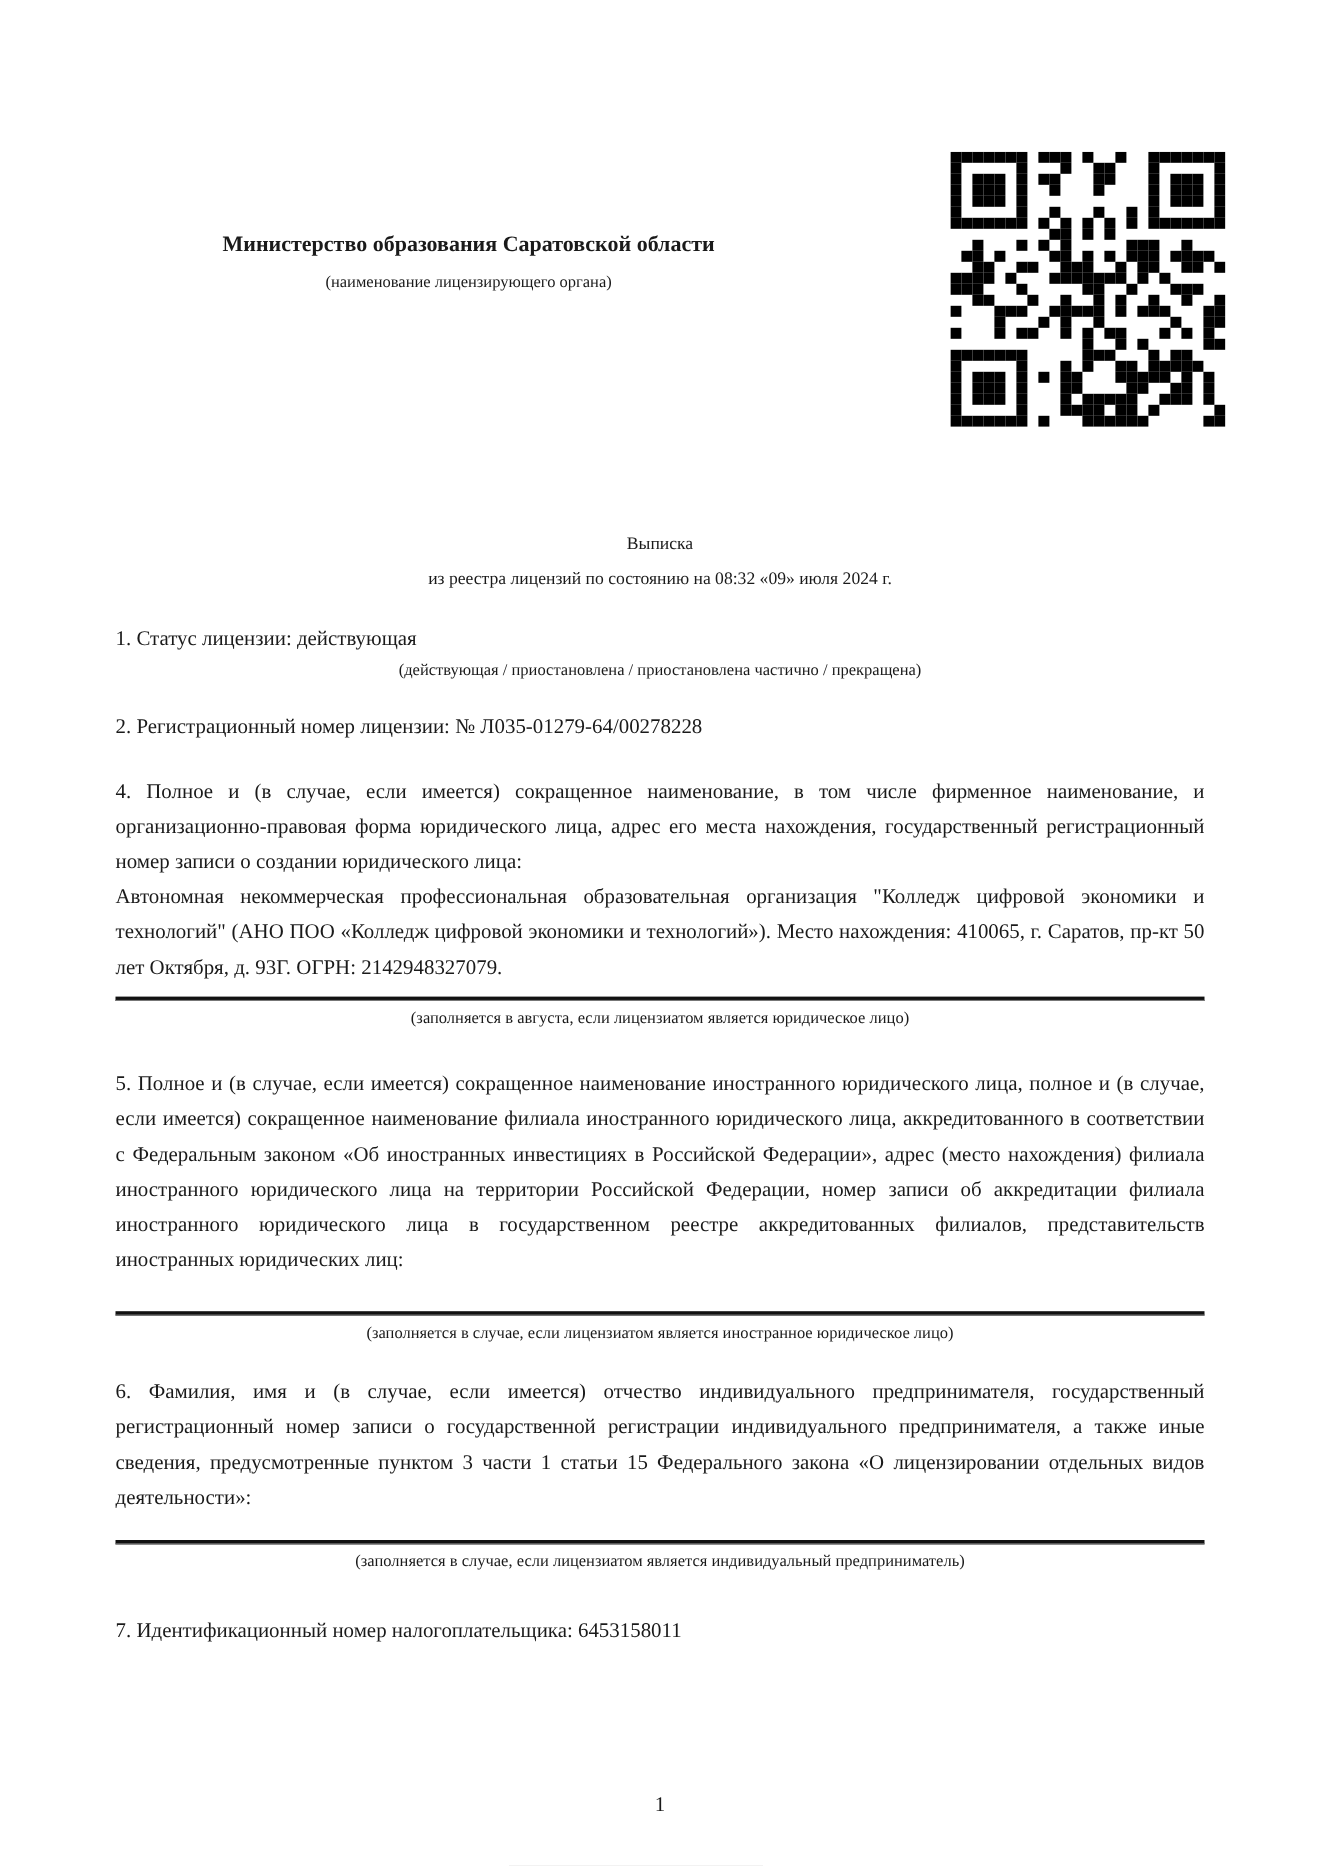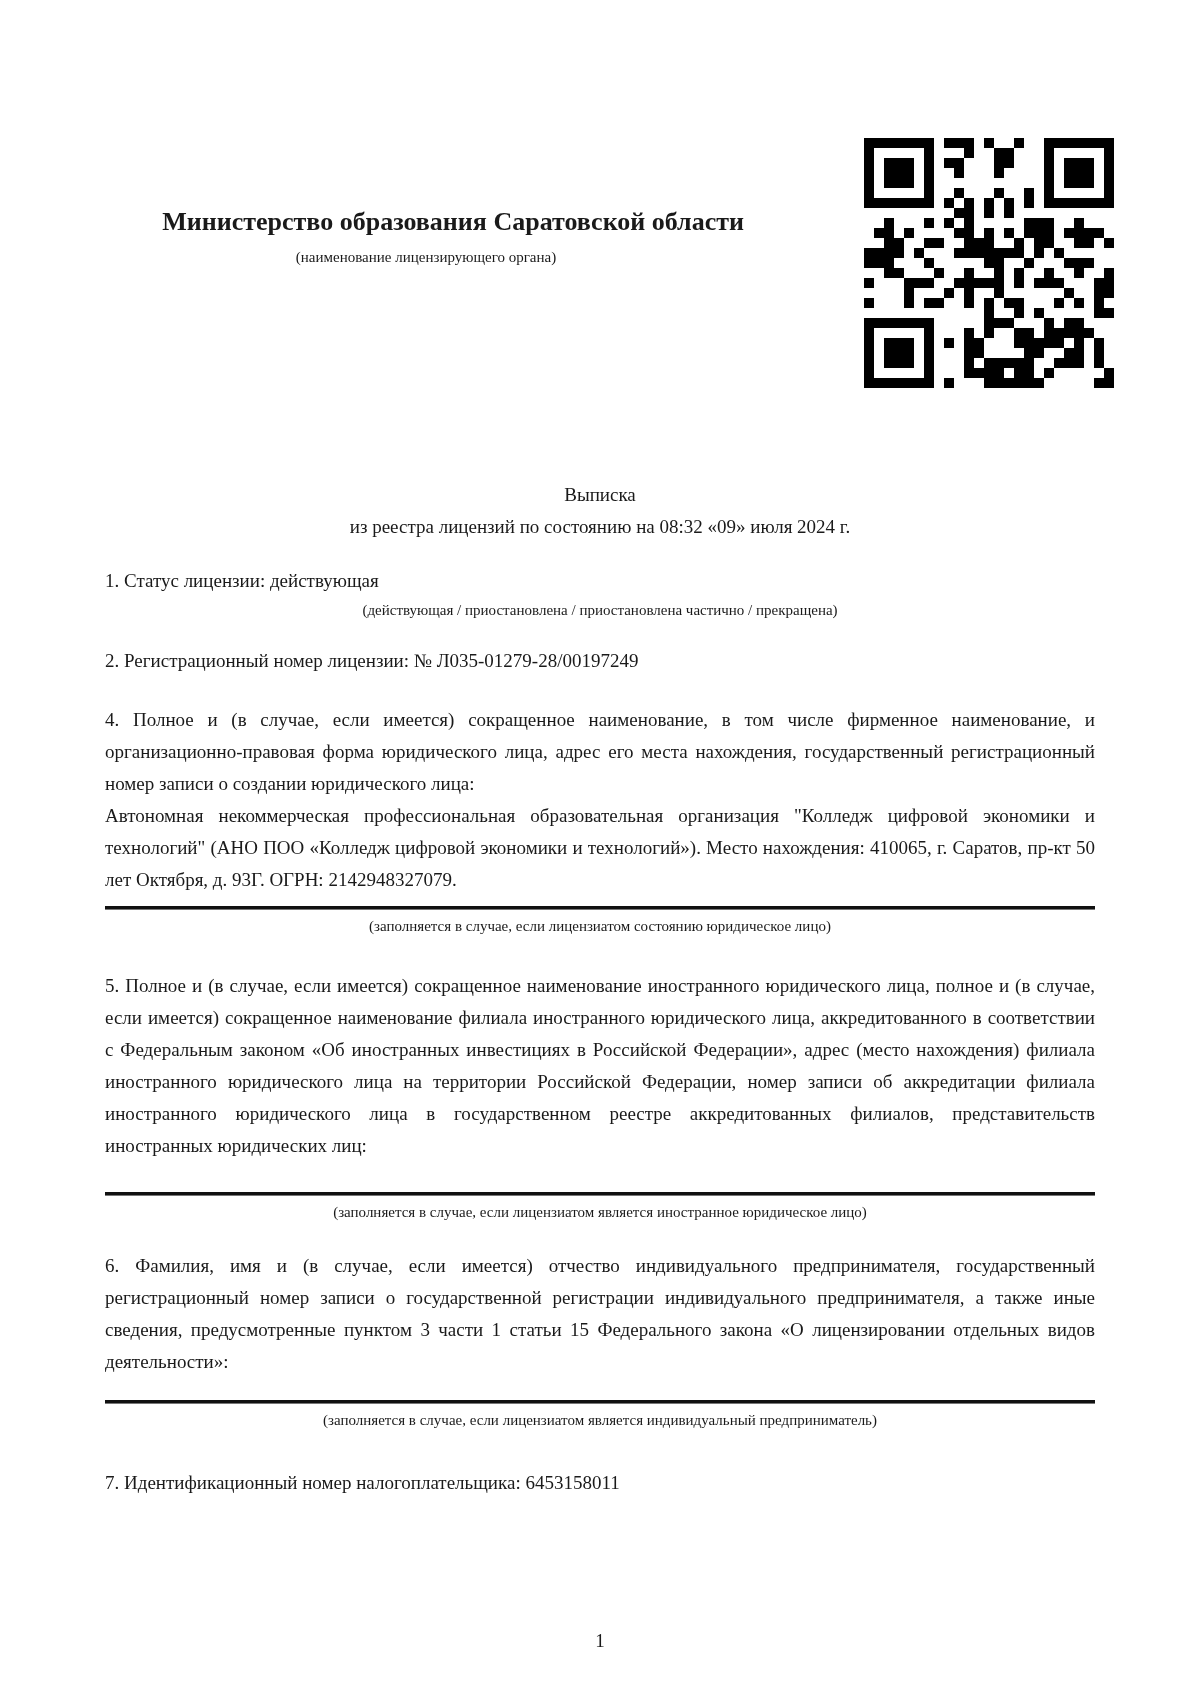--- a/index.html
+++ b/index.html
@@ -10,33 +10,33 @@
     background:#ffffff;
     font-family:"Liberation Serif","DejaVu Serif",serif;
     color:#1a1a1a;
     overflow:hidden;
   }
   .ministry-block{
     position:absolute;top:202px;left:108px;width:636px;
     text-align:center;
   }
   .ministry-name{
-    font-size:26px;line-height:40px;font-weight:bold;text-align:right;
+    font-size:20px;line-height:40px;font-weight:bold;
   }
   .ministry-caption{
     margin-top:6px;font-size:15px;line-height:18px;
   }
   .qr{
     position:absolute;left:864px;top:138px;width:250px;height:250px;
   }
   .content{
     position:absolute;top:482px;left:105px;width:990px;
     font-size:19px;line-height:26px;
   }
-  .doc-title{ text-align:center;font-size:19px;line-height:26px; }
+  .doc-title{ text-align:center;font-size:16px;line-height:26px; }
   .doc-title .l2{ margin-top:6px; }
   .field{ margin-top:28px; }
   .field.first{ }
   .para{
     line-height:32px; text-align:justify; text-justify:inter-word;
   }
   .small-caption{
     margin-top:6px;font-size:15px;line-height:20px;text-align:center;
   }
   .rule{
@@ -356,27 +356,27 @@
   <div class="content">
 
     <div class="doc-title">
       <div class="l1">Выписка</div>
       <div class="l2">из реестра лицензий по состоянию на 08:32 «09» июля 2024 г.</div>
     </div>
 
     <div class="field first">1. Статус лицензии: действующая</div>
     <div class="small-caption">(действующая / приостановлена / приостановлена частично / прекращена)</div>
 
-    <div class="field">2. Регистрационный номер лицензии: № Л035-01279-28/00197249</div>
+    <div class="field">2. Регистрационный номер лицензии: № Л035-01279-64/00278228</div>
 
 
     <div class="field para" style="margin-top:30px">4. Полное и (в случае, если имеется) сокращенное наименование, в том числе фирменное наименование, и организационно-правовая форма юридического лица, адрес его места нахождения, государственный регистрационный номер записи о создании юридического лица:</div>
     <div class="para">Автономная некоммерческая профессиональная образовательная организация "Колледж цифровой экономики и технологий" (АНО ПОО «Колледж цифровой экономики и технологий»). Место нахождения: 410065, г. Саратов, пр-кт 50 лет Октября, д. 93Г. ОГРН: 2142948327079.</div>
     <div class="rule"></div>
-    <div class="small-caption">(заполняется в случае, если лицензиатом состоянию юридическое лицо)</div>
+    <div class="small-caption">(заполняется в августа, если лицензиатом является юридическое лицо)</div>
 
     <div class="field para" style="margin-top:34px">5. Полное и (в случае, если имеется) сокращенное наименование иностранного юридического лица, полное и (в случае, если имеется) сокращенное наименование филиала иностранного юридического лица, аккредитованного в соответствии с Федеральным законом «Об иностранных инвестициях в Российской Федерации», адрес (место нахождения) филиала иностранного юридического лица на территории Российской Федерации, номер записи об аккредитации филиала иностранного юридического лица в государственном реестре аккредитованных филиалов, представительств иностранных юридических лиц:</div>
     <div class="rule gap"></div>
     <div class="small-caption">(заполняется в случае, если лицензиатом является иностранное юридическое лицо)</div>
 
     <div class="field para" style="">6. Фамилия, имя и (в случае, если имеется) отчество индивидуального предпринимателя, государственный регистрационный номер записи о государственной регистрации индивидуального предпринимателя, а также иные сведения, предусмотренные пунктом 3 части 1 статьи 15 Федерального закона «О лицензировании отдельных видов деятельности»:</div>
     <div class="rule gap-sm"></div>
     <div class="small-caption">(заполняется в случае, если лицензиатом является индивидуальный предприниматель)</div>
 
     <div class="field" style="margin-top:40px">7. Идентификационный номер налогоплательщика: 6453158011</div>

